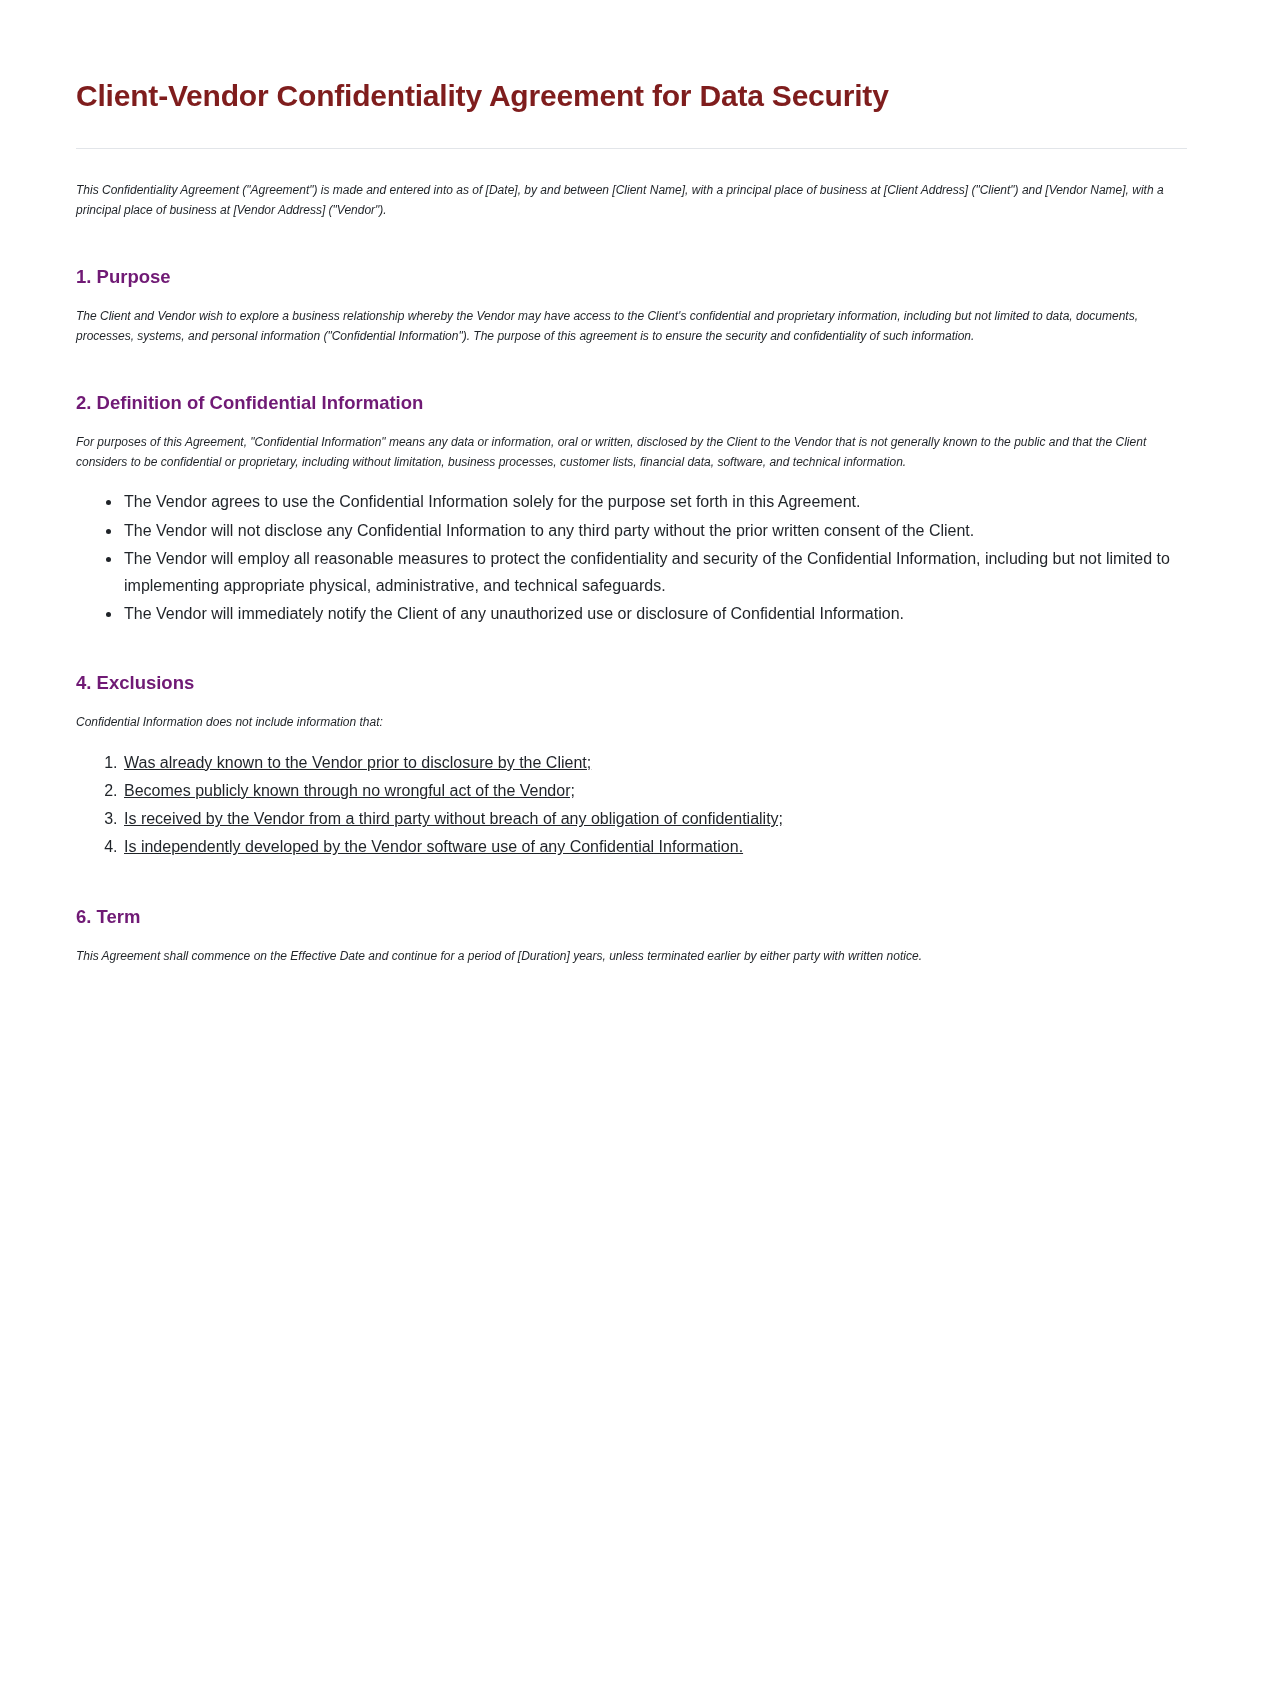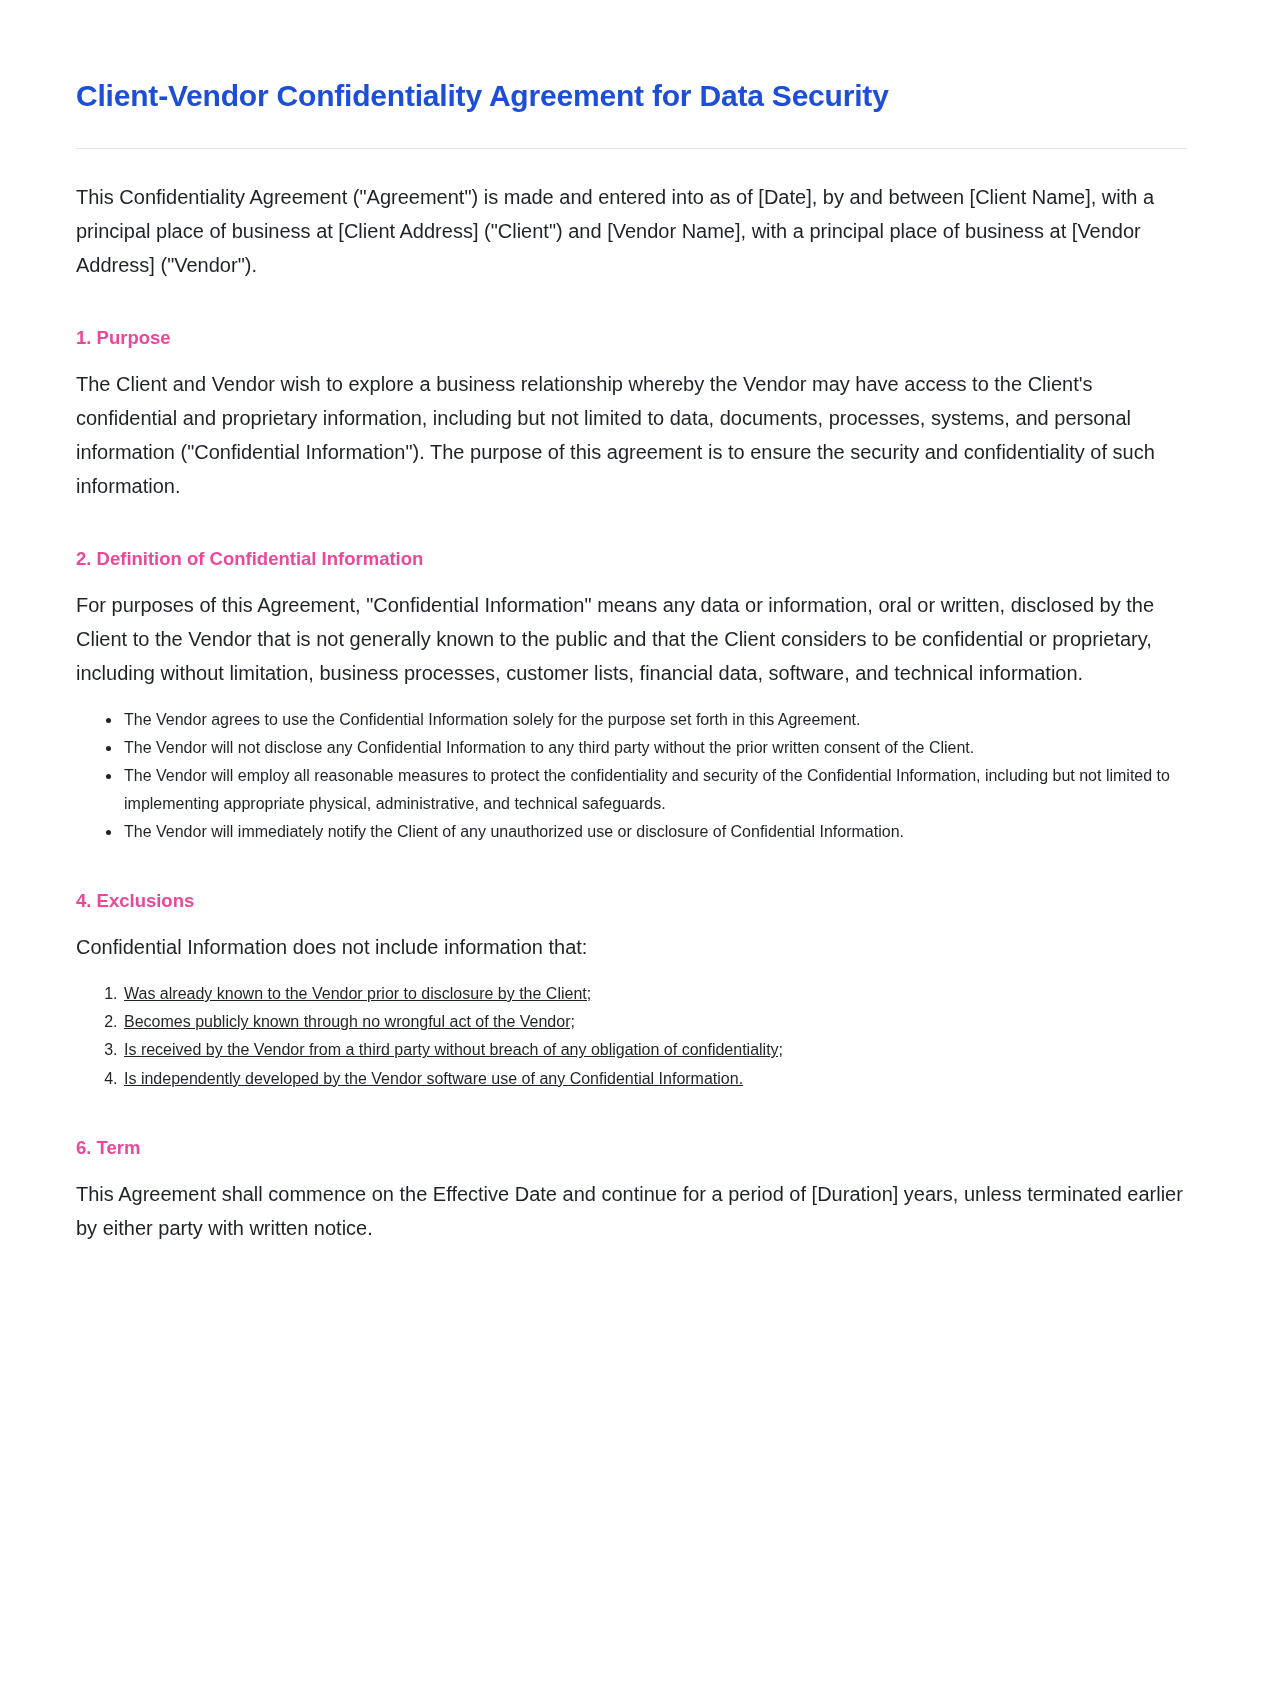--- a/index.html
+++ b/index.html
@@ -14,40 +14,41 @@
   .page {
     width: 1263px;
     min-height: 1681px;
     padding: 76px 76px 60px 76px;
   }
   .doc-title {
     margin: 0;
     font-size: 30px;
     line-height: 1.3;
     font-weight: 700;
-    color: #1d4ed8;
+    color: #7f1d1d;
     letter-spacing: -0.2px;
   }
   .title-divider {
     border: none;
     border-top: 1px solid #e2e5e9;
     margin: 33px 0 0 0;
   }
   .intro {
     margin: 31px 0 16px 0;
   }
   p {
-    font-size: 20px;
+    font-size: 12px;
     line-height: 1.7;
     margin: 0 0 16px 0;
+    font-style: italic;
   }
   h3.section-heading {
     font-size: 18.5px;
     font-weight: 700;
-    color: #ec4899;
+    color: #701a75;
     margin: 44px 0 17px 0;
     line-height: 1.3;
   }
   ul.bullet-list, ol.numbered-list {
     margin: 16px 0 16px 0;
     padding-left: 46px;
   }
   ul.bullet-list li, ol.numbered-list li {
     font-size: 16px;
     line-height: 1.7;

